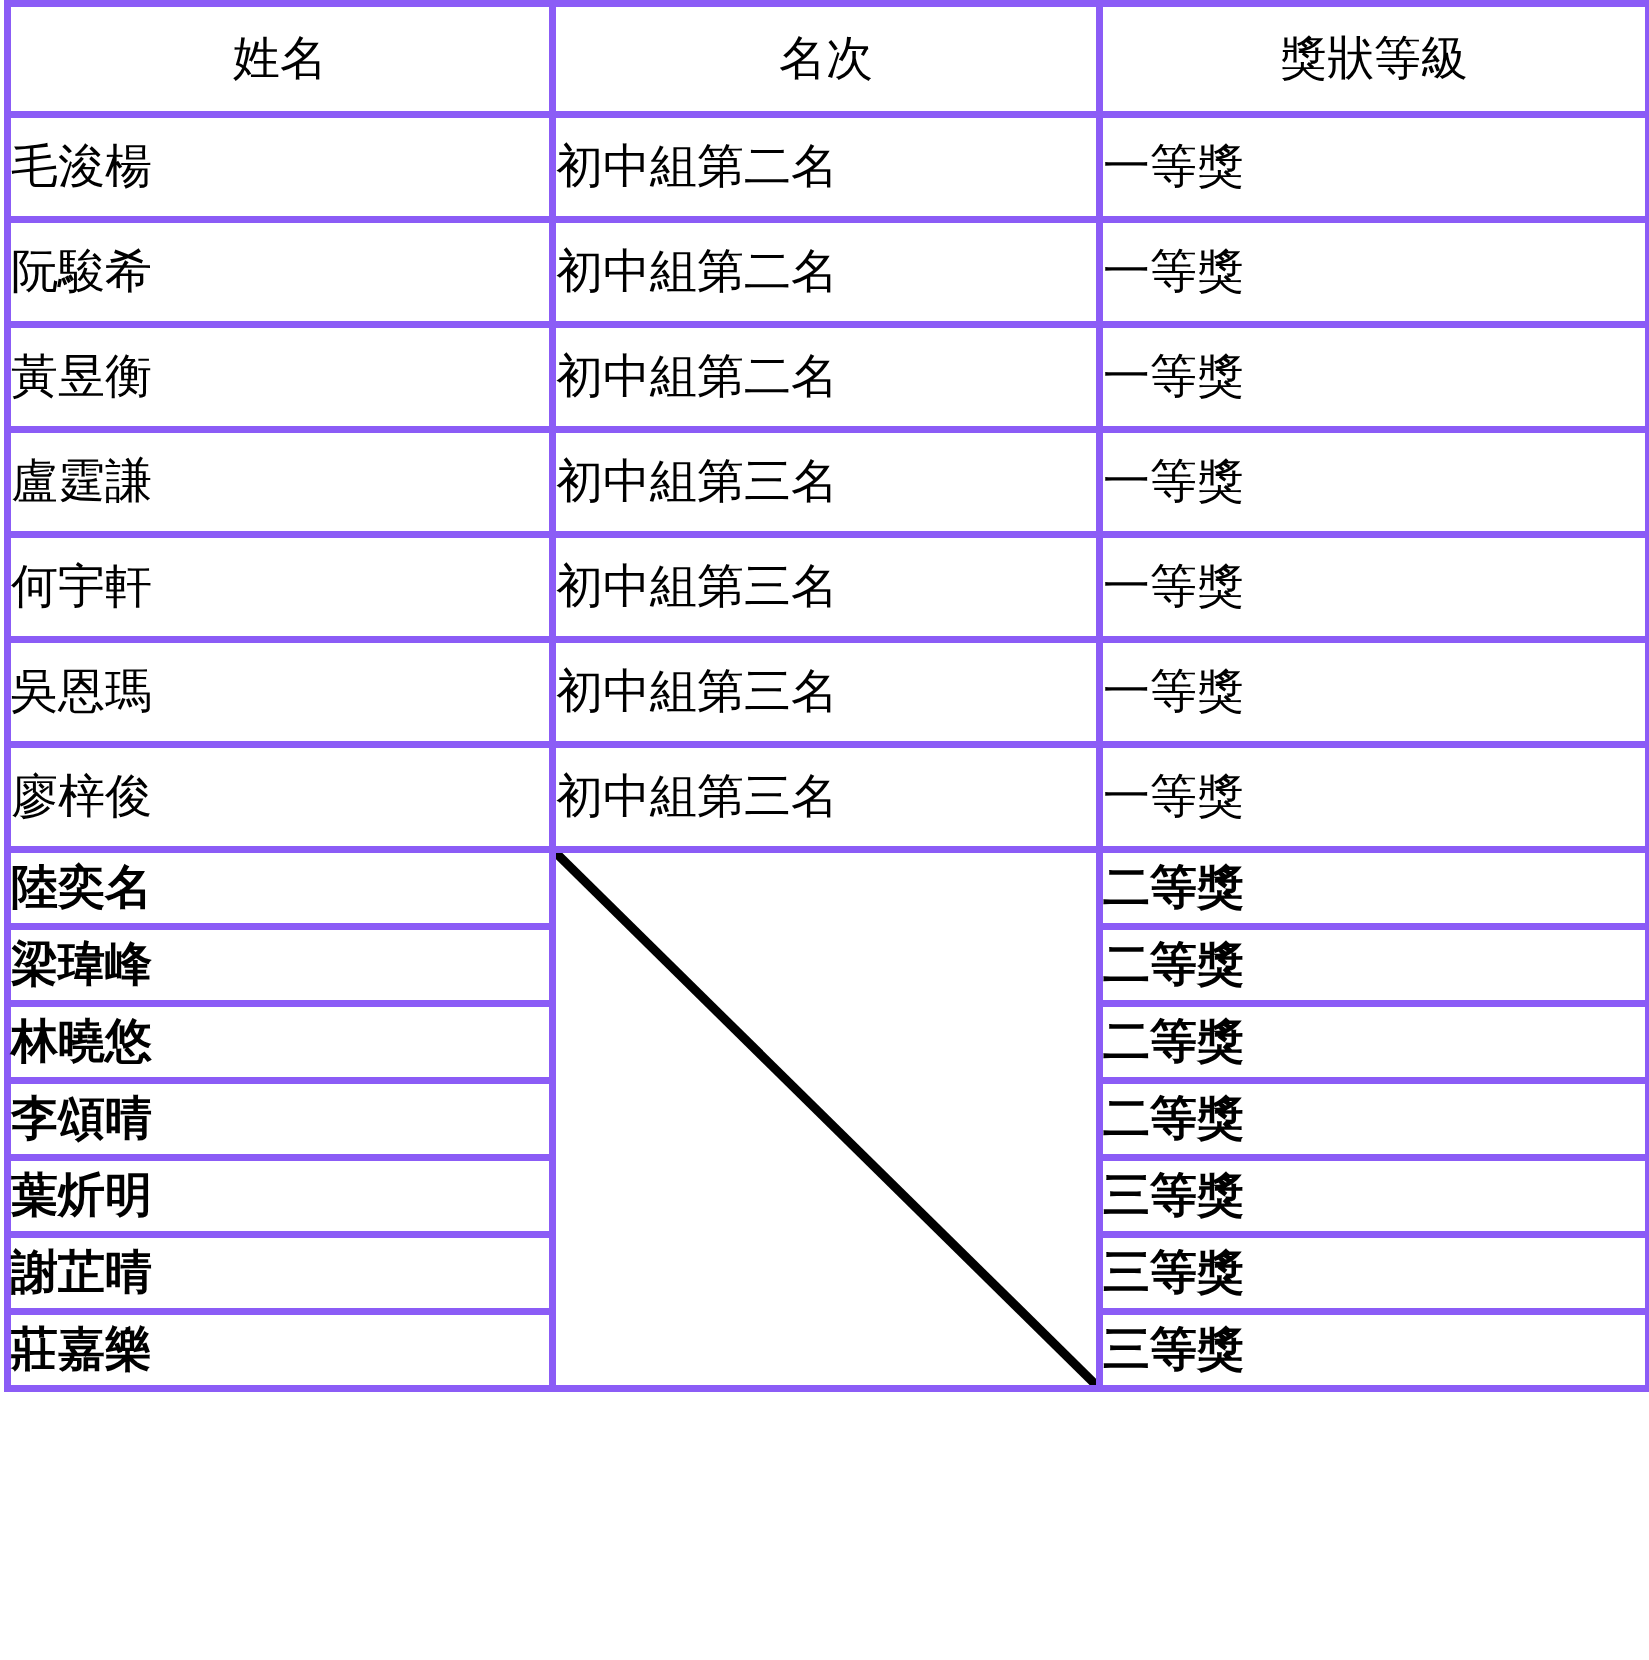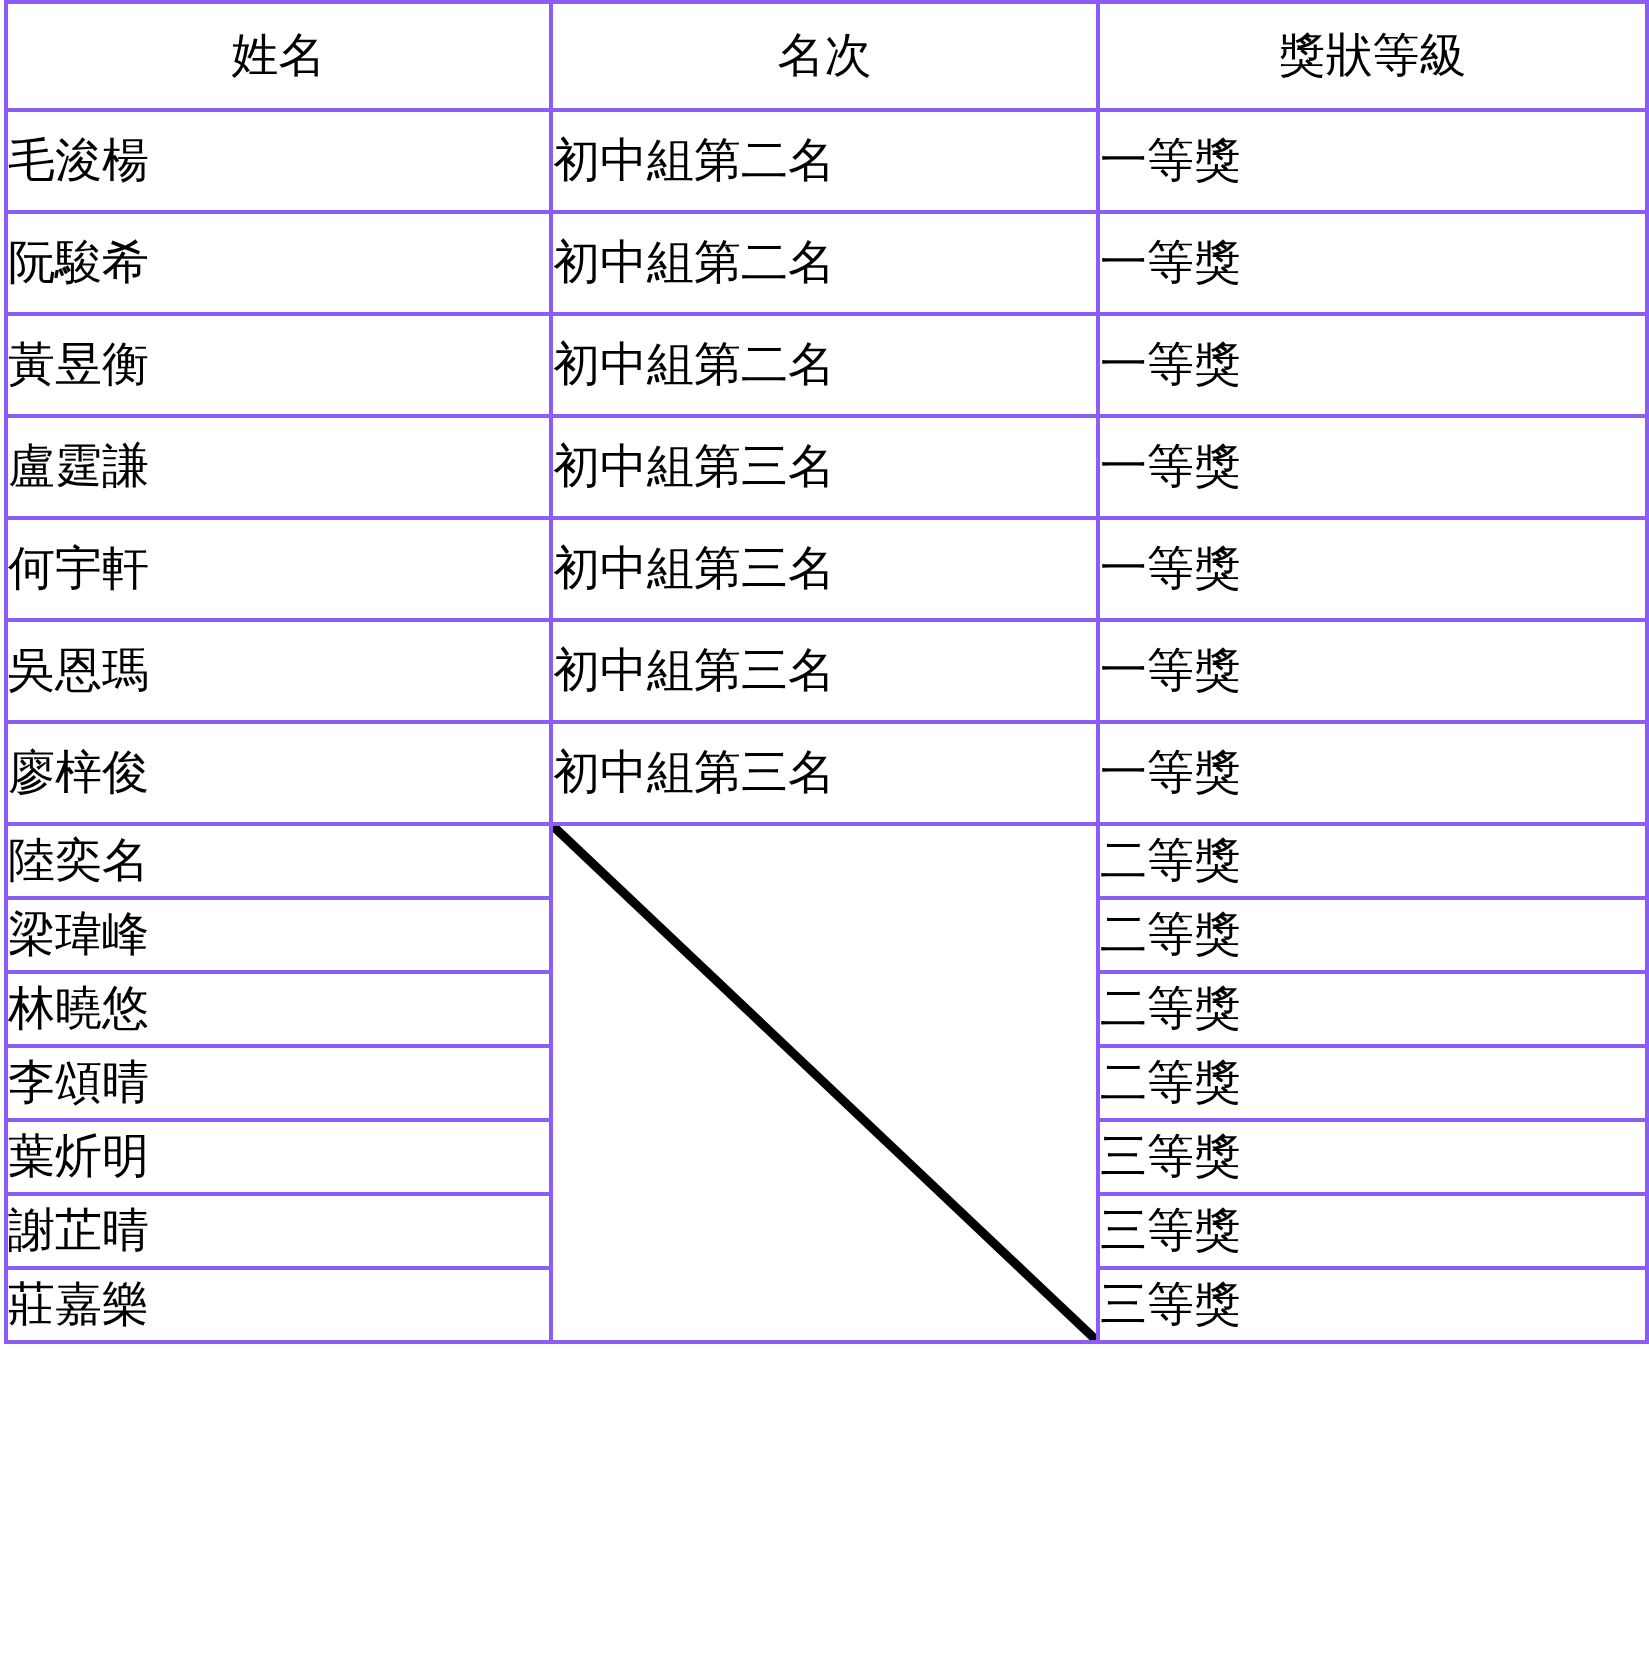--- a/index.html
+++ b/index.html
@@ -24,31 +24,31 @@
     width: 1641px;
     margin: 0 0 0 4px;
     position: relative;
   }
   table.award-table col.c-name  { width: 545px; }
   table.award-table col.c-rank  { width: 547px; }
   table.award-table col.c-grade { width: 549px; }
 
   table.award-table th,
   table.award-table td {
-    border: 4px solid #8b5cf6;
+    border: 7px solid #8b5cf6;
     vertical-align: middle;
     font-weight: normal;
     font-size: 47px;
     line-height: 1.1;
     padding: 0;
     background: #ffffff;
   }
   table.award-table thead th { height: 104px; }
   tr.row-tall td { height: 98px; }
-  tr.row-short td { height: 70px; }
+  tr.row-short td { height: 70px; font-weight: bold; }
 
   td.merged-slash {
     position: relative;
     padding: 0;
   }
   .slash-svg {
     position: absolute;
     left: 0;
     top: 0;
     width: 100%;

